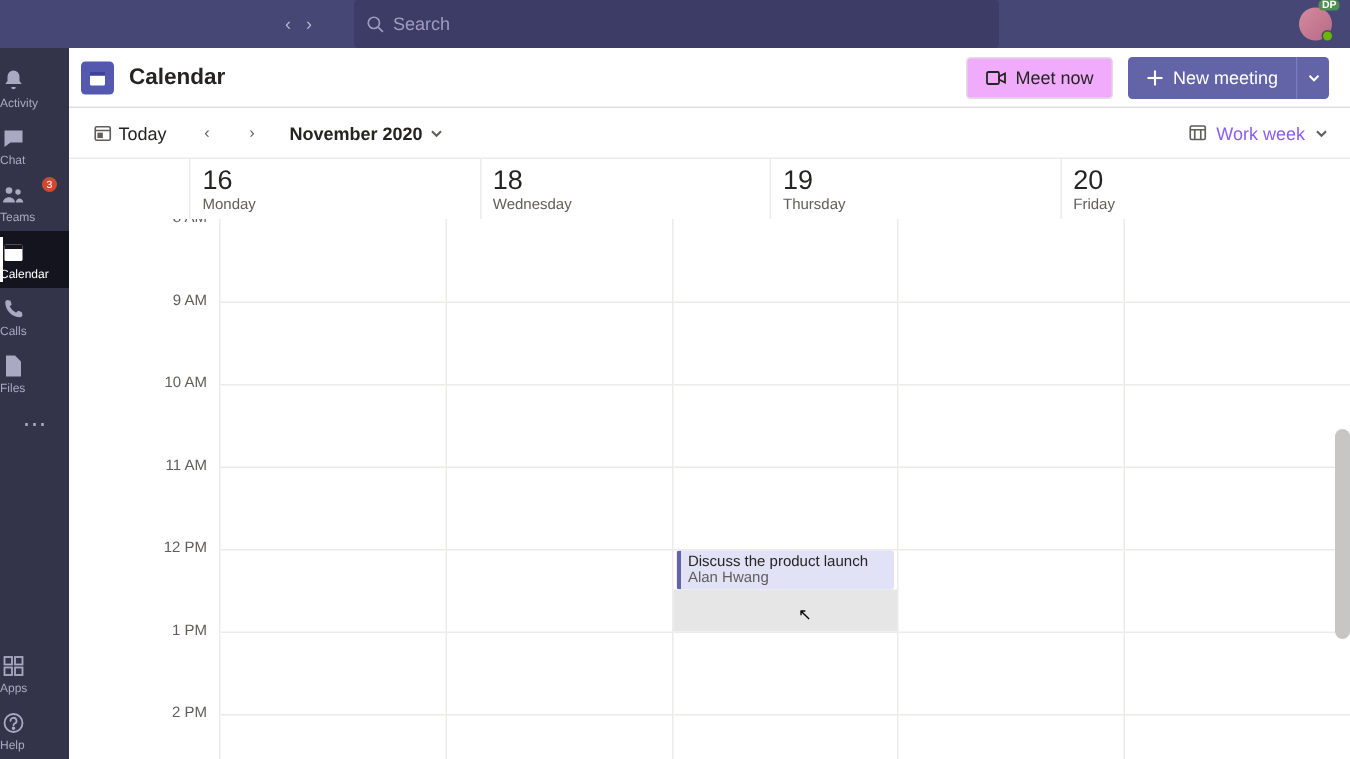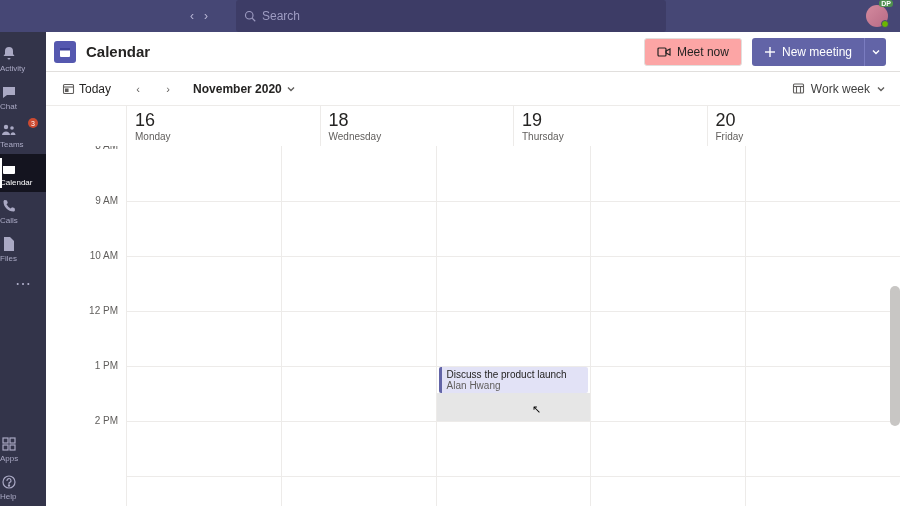--- a/index.html
+++ b/index.html
@@ -32,43 +32,43 @@
   .rail-more { color:#aaa9c4; font-size:16px; height:30px; display:flex;align-items:center; }
 
   
   .main { flex:1; display:flex; flex-direction:column; background:#fff; min-width:0; }
 
   
   .hdr { height:40px; border-bottom:1px solid #e1dfdd; display:flex; align-items:center; padding:0 14px 0 8px; gap:10px; }
   .cal-icon-box { width:22px; height:22px; background:#5558af; border-radius:3px; display:flex;align-items:center;justify-content:center; }
   .hdr-title { font-size:15px; font-weight:700; color:#252423; }
   .hdr-spacer { flex:1; }
-  .btn-meetnow { height:28px; border:1px solid #e1dfdd; background:#fca5a5; border-radius:3px; padding:0 12px; display:flex;align-items:center;gap:6px; font-size:12px; color:#252423; cursor:pointer;}
+  .btn-meetnow { height:28px; border:1px solid #e1dfdd; background:#f0abfc; border-radius:3px; padding:0 12px; display:flex;align-items:center;gap:6px; font-size:12px; color:#252423; cursor:pointer;}
   .btn-newmeeting-wrap { display:flex; }
   .btn-newmeeting { height:28px; background:#6264a7; color:#fff; border:none; border-radius:3px 0 0 3px; padding:0 12px; display:flex;align-items:center;gap:6px; font-size:12px; cursor:pointer;}
   .btn-newmeeting-split { height:28px; width:22px; background:#6264a7; border:none; border-left:1px solid #7a7cc0; border-radius:0 3px 3px 0; color:#fff; display:flex;align-items:center;justify-content:center; cursor:pointer;}
 
   
   .subhdr { height:34px; display:flex; align-items:center; padding:0 14px 0 8px; gap:8px; border-bottom:1px solid #edebe9;}
   .today-btn { height:24px; padding:0 8px; display:flex; align-items:center; gap:4px; font-size:12px; color:#252423; cursor:pointer;}
   .wk-nav { width:22px; height:22px; display:flex;align-items:center;justify-content:center; color:#605e5c; cursor:pointer; font-size:11px;}
   .month-label { font-size:12px; font-weight:700; color:#252423; margin-left:6px; display:flex;align-items:center; gap:4px;}
   .subhdr-spacer{flex:1;}
-  .view-switch { font-size:12px; color:#404040; display:flex;align-items:center; gap:6px; cursor:pointer;}
+  .view-switch { font-size:12px; color:#8b5cf6; display:flex;align-items:center; gap:6px; cursor:pointer;}
 
   
   .calwrap { flex:1; display:flex; min-height:0; position:relative;}
   .gutter { width:80px; flex-shrink:0; }
   .days { flex:1; display:flex; min-width:0;}
   .daycol { flex:1; border-left:1px solid #edebe9; display:flex; flex-direction:column; min-width:0;}
   .dayhdr { height:40px; padding:4px 8px; }
   .daynum { font-size:18px; font-weight:400; color:#252423; }
   .dayname { font-size:10px; color:#605e5c; }
 
-  .grid-scroll { flex:1; display:flex; overflow:hidden; position:relative;}
+  .grid-scroll { flex:1; display:flex; overflow:hidden; position:relative;padding-left:20px;}
   .time-gutter { width:80px; flex-shrink:0;}
   .time-row { height:55px; position:relative; }
   .time-label { position:absolute; top:-6px; right:8px; font-size:10px; color:#605e5c;}
   .slots { flex:1; display:flex;}
   .slotcol { flex:1; border-left:1px solid #edebe9;}
   .slot { height:55px; border-top:1px solid #edebe9; position:relative;}
   .slot.first { border-top:none; }
 
   .event { position:absolute; left:2px; right:2px; top:0; background:#e2e2f6; border-left:3px solid #6264a7; padding:2px 5px; font-size:10px; color:#252423; height:26px; overflow:hidden; border-radius:2px;}
   .event-title { font-size:10px; white-space:nowrap; overflow:hidden; text-overflow:ellipsis;}
@@ -292,20 +292,23 @@
           <div class="time-row">
               <span class="time-label">8 AM</span>
             </div>
           <div class="time-row">
               <span class="time-label">9 AM</span>
             </div>
           <div class="time-row">
               <span class="time-label">10 AM</span>
             </div>
           <div class="time-row">
+              <span class="time-label">11 AM</span>
+            </div>
+          <div class="time-row">
               <span class="time-label">12 PM</span>
             </div>
           <div class="time-row">
               <span class="time-label">1 PM</span>
             </div>
           <div class="time-row">
               <span class="time-label">2 PM</span>
             </div>
         </div>
         <div class="slots">

